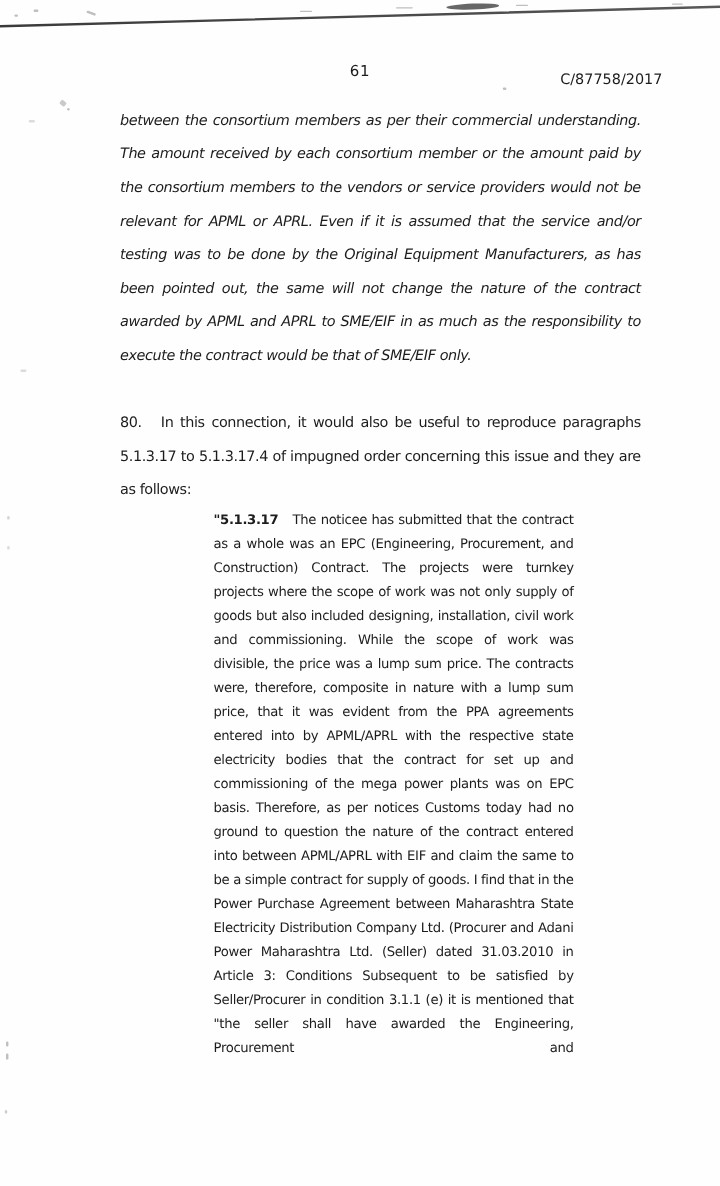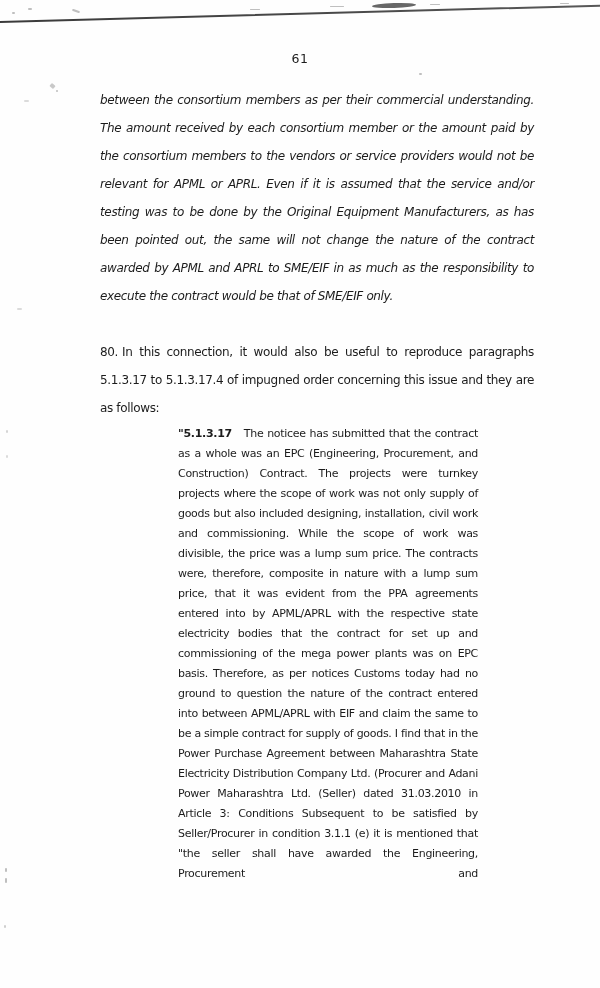--- a/index.html
+++ b/index.html
@@ -79,21 +79,21 @@
     position: absolute;
     left: 100px;
     top: 338px;
     width: 434px;
     font-size: 12px;
     line-height: 28px;
     letter-spacing: -0.35px;
     text-align: justify;
   }
   .para80 .pnum {
-    padding-right: 4px;
+    padding-right: 16px;
   }
   .quote {
     position: absolute;
     left: 178px;
     top: 424px;
     width: 300px;
     font-size: 11px;
     line-height: 20px;
     letter-spacing: -0.3px;
     text-align: justify;
@@ -123,20 +123,21 @@
   <div class="speck" style="left:24px;top:100px;width:5px;height:2px;opacity:.3;"></div>
   <div class="speck" style="left:17px;top:308px;width:5px;height:2px;opacity:.3;"></div>
   <div class="speck" style="left:419px;top:73px;width:3px;height:2px;"></div>
   <div class="speck" style="left:5px;top:868px;width:2px;height:4px;"></div>
   <div class="speck" style="left:5px;top:878px;width:2px;height:5px;"></div>
   <div class="speck" style="left:4px;top:925px;width:2px;height:3px;opacity:.4;"></div>
   <div class="speck" style="left:6px;top:430px;width:2px;height:3px;opacity:.35;"></div>
   <div class="speck" style="left:6px;top:455px;width:2px;height:3px;opacity:.3;"></div>
 
   <div class="pagenum">61</div>
+  <div class="caseref">C/87758/2017</div>
 
   <div class="bodypara">between the consortium members as per their commercial understanding. The amount received by each consortium member or the amount paid by the consortium members to the vendors or service providers would not be relevant for APML or APRL. Even if it is assumed that the service and/or testing was to be done by the Original Equipment Manufacturers, as has been pointed out, the same will not change the nature of the contract awarded by APML and APRL to SME/EIF in as much as the responsibility to execute the contract would be that of SME/EIF only.</div>
 
   <div class="para80">
     <span class="pnum">80.</span><span>In this connection, it would also be useful to reproduce paragraphs 5.1.3.17 to 5.1.3.17.4 of impugned order concerning this issue and they are as follows:</span>
   </div>
 
   <div class="quote">
     <span class="qnum">"5.1.3.17</span><span>The noticee has submitted that the contract as a whole was an EPC (Engineering, Procurement, and Construction) Contract. The projects were turnkey projects where the scope of work was not only supply of goods but also included designing, installation, civil work and commissioning. While the scope of work was divisible, the price was a lump sum price. The contracts were, therefore, composite in nature with a lump sum price, that it was evident from the PPA agreements entered into by APML/APRL with the respective state electricity bodies that the contract for set up and commissioning of the mega power plants was on EPC basis. Therefore, as per notices Customs today had no ground to question the nature of the contract entered into between APML/APRL with EIF and claim the same to be a simple contract for supply of goods. I find that in the Power Purchase Agreement between Maharashtra State Electricity Distribution Company Ltd. (Procurer and Adani Power Maharashtra Ltd. (Seller) dated 31.03.2010 in Article 3: Conditions Subsequent to be satisfied by Seller/Procurer in condition 3.1.1 (e) it is mentioned that "the seller shall have awarded the Engineering, Procurement and</span>
   </div>

